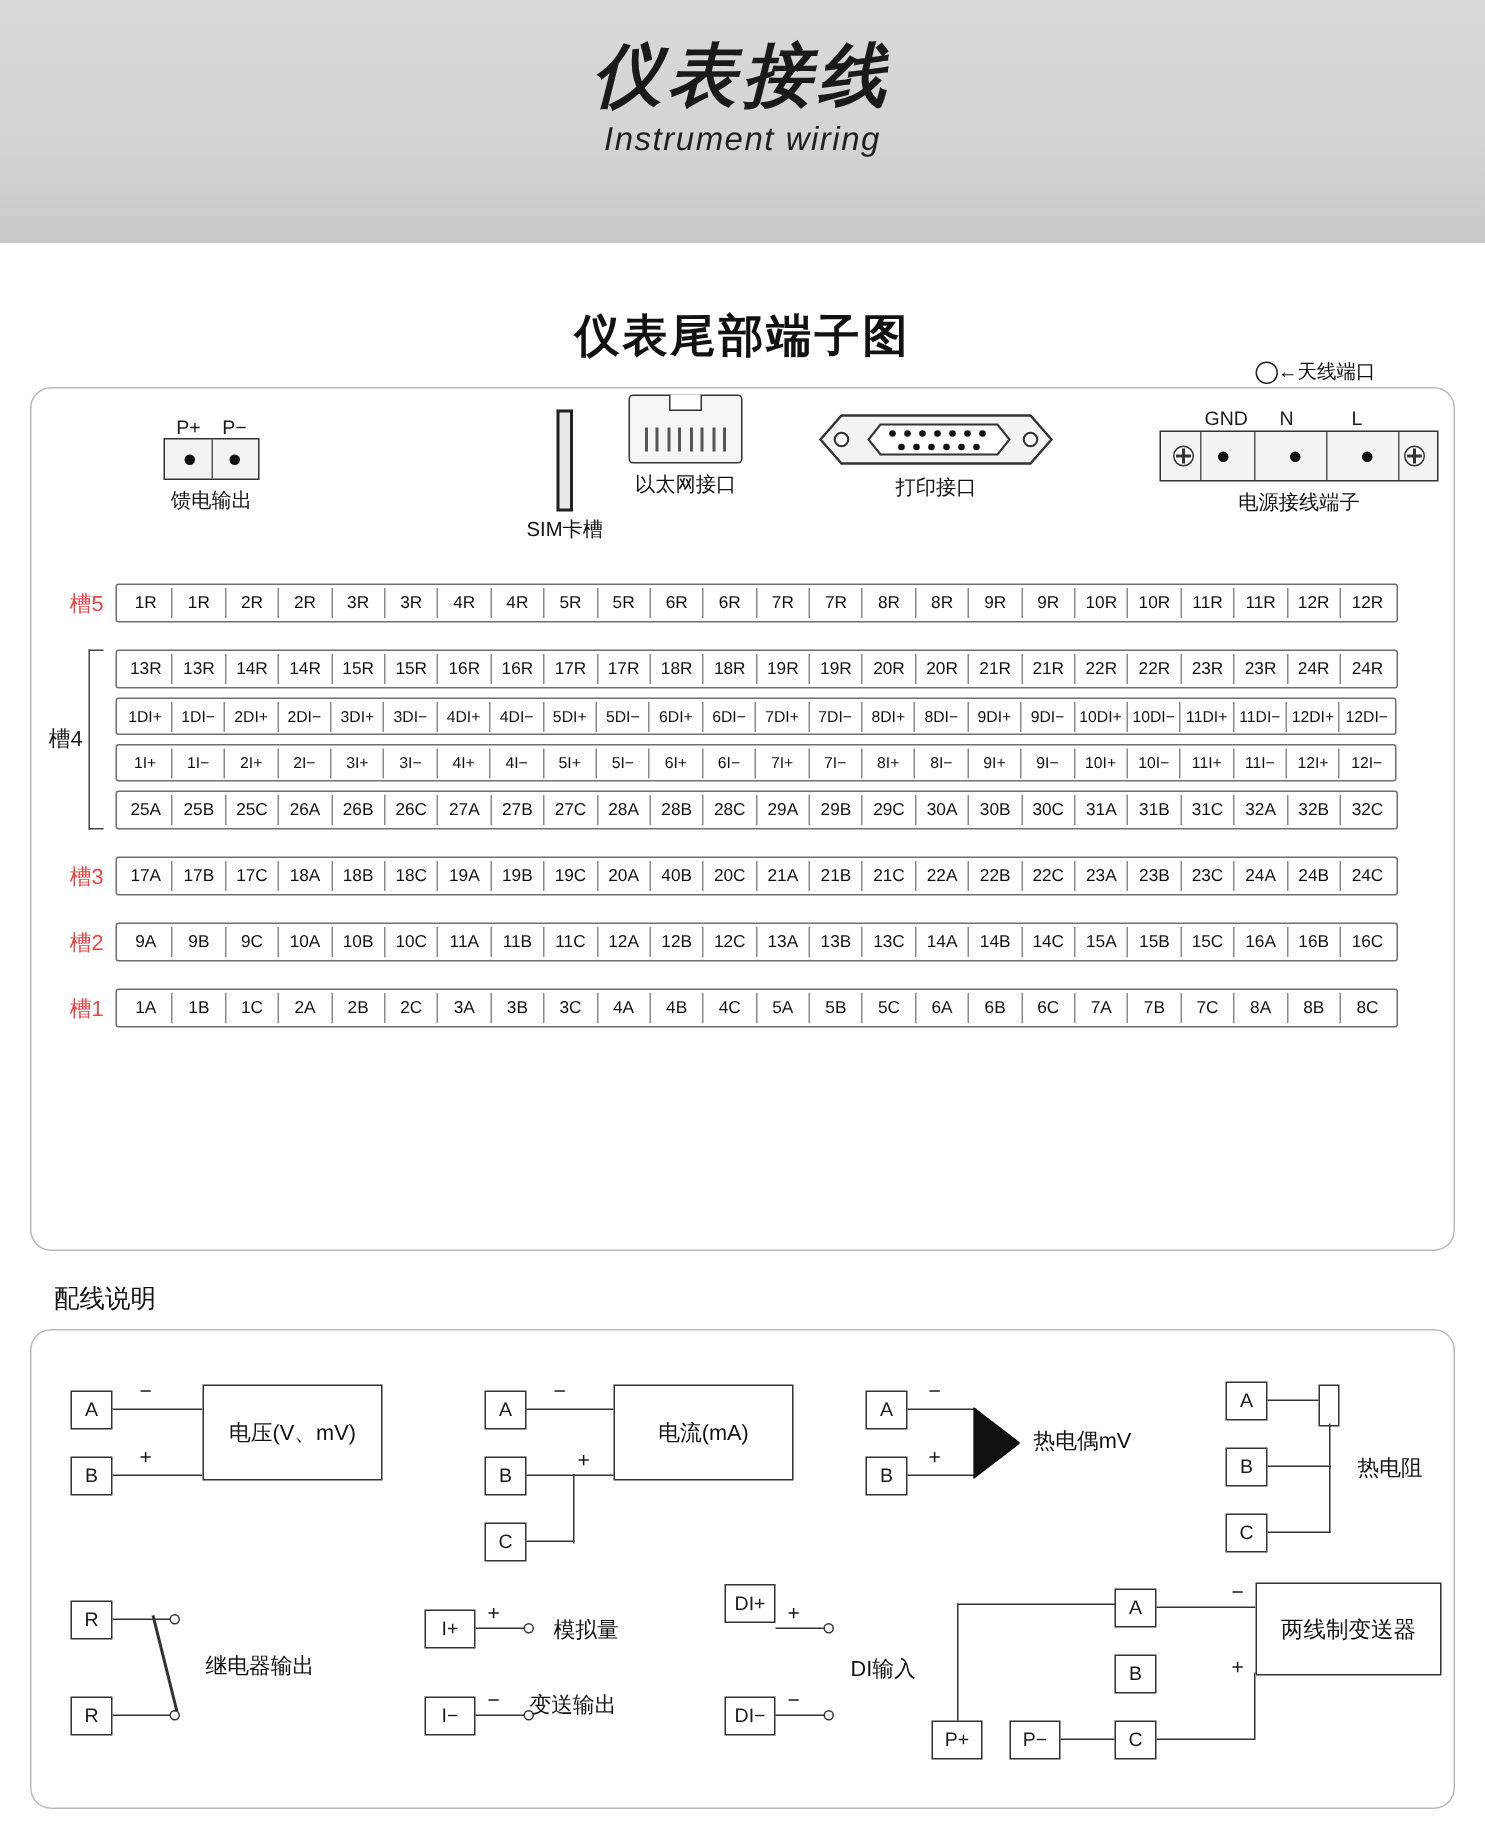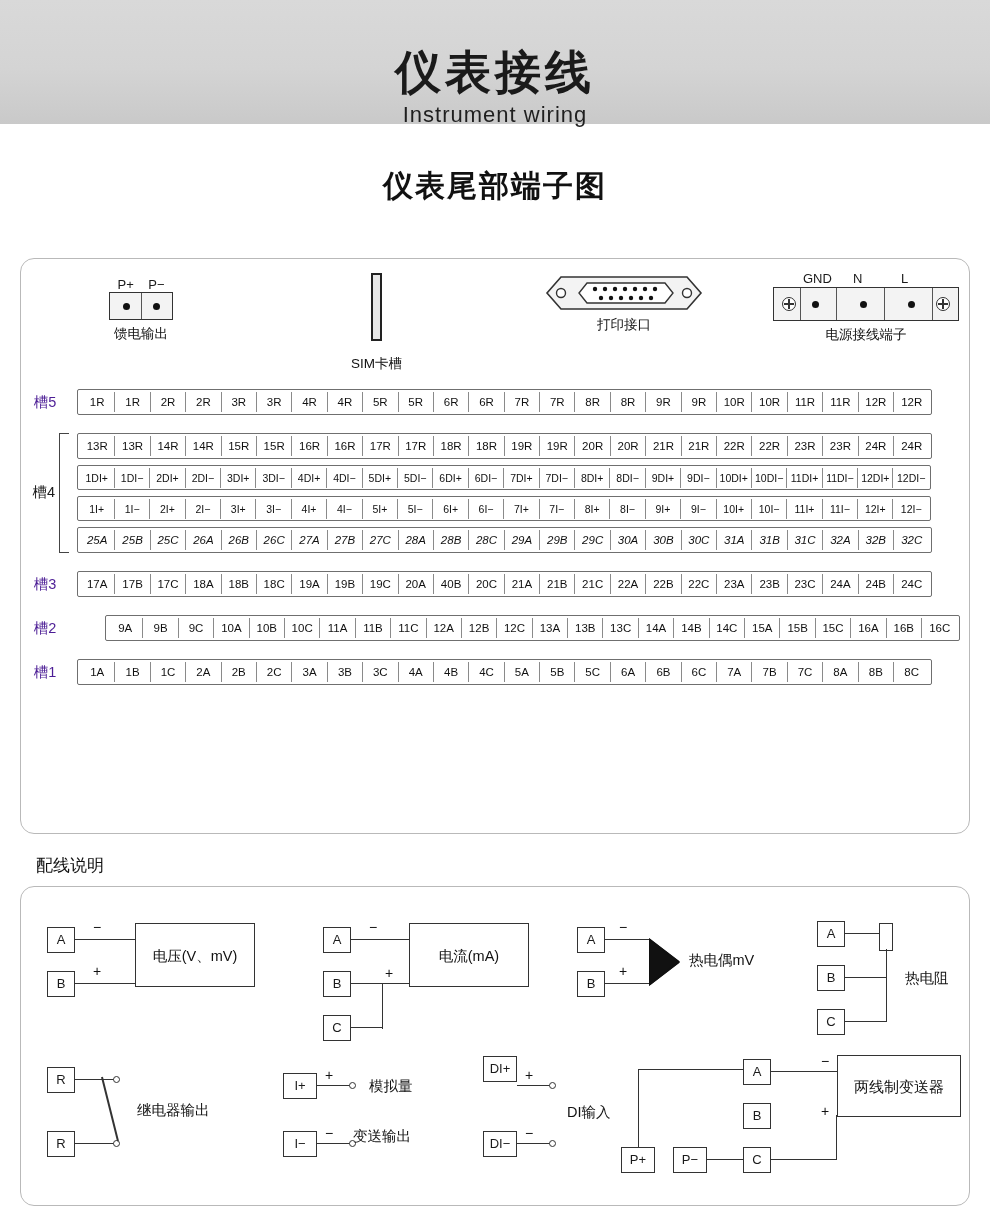--- a/index.html
+++ b/index.html
@@ -7,24 +7,25 @@
   body {
     width: 990px; height: 1228px;
     font-family: "Liberation Sans", sans-serif;
     background: #ffffff;
     color: #1a1a1a;
     position: relative;
     overflow: hidden;
   }
   
   #header {
-    width: 990px; height: 124px;
+    width: 990px; height: 162px;
     background: linear-gradient(to bottom, #d9d9d9 0%, #d4d4d4 55%, #c9c9c9 100%);
     text-align: center;
-    padding-top: 44px;
+    padding-top: 22px;
+    font-style: italic;
   }
   #header .cn {
     font-size: 46px;
     font-weight: bold;
     letter-spacing: 4px;
     color: #1a1a1a;
     line-height: 56px;
   }
   #header .en {
     font-size: 22px;
@@ -105,22 +106,22 @@
   #pwr-box { width: 186px; height: 34px; margin: 0 auto; position: relative; }
   .screw { width: 14px; height: 14px; border: 1.5px solid #333; border-radius: 50%; position: absolute; top: 50%; margin-top: -7px; background: #fff;}
   .screw:before, .screw:after { content:""; position:absolute; background:#333;}
   .screw:before { left:1px; right:1px; top:5.2px; height:1.4px;}
   .screw:after { top:1px; bottom:1px; left:5.2px; width:1.4px;}
 
   
   #slots { position: absolute; left: 0; top: 130px; width: 950px; }
   .slot-row { position: relative; display: flex; align-items: center; margin-bottom: 6px; }
   .slot-label {
-    width: 56px; text-align: center; padding-right: 8px;
-    font-size: 14.5px; color: #4c1d95; flex: none;
+    width: 56px; text-align: right; padding-right: 8px;
+    font-size: 14.5px; color: #ef4444; flex: none;
   }
   .strip {
     display: flex; flex: none;
     border: 1.3px solid #6f6f6f;
     background: #fff;
     padding: 2px;
     border-radius: 2px;
   }
   .strip.narrow { padding: 1.5px; }
   .cell {
@@ -209,23 +210,42 @@
         <span class="dot" style="left:13px;"></span>
         <span class="dot" style="left:43px;"></span>
         <span class="vline" style="left:31px;"></span>
       </div>
       <div class="caption">馈电输出</div>
     </div>
 
 
     <div class="conn" id="conn-sim">
       <div id="sim-slot"></div>
-      <div class="caption" style="margin-top:14px">SIM卡槽</div>
-    </div>
-
+      <div class="caption" style="margin-top:3px">SIM卡槽</div>
+    </div>
+
+    <div class="conn" id="conn-eth">
+      <div class="lbl" id="conn-ant">
+        <span id="ant-circle"></span><span>←天线端口</span>
+      </div>
+      <div id="eth-box">
+        <span class="tab"></span>
+        <span class="pins">
+            <i></i>
+            <i></i>
+            <i></i>
+            <i></i>
+            <i></i>
+            <i></i>
+            <i></i>
+            <i></i>
+          </span>
+      </div>
+      <div class="caption">以太网接口</div>
+    </div>
 
     <div class="conn" id="conn-print">
       <div id="db9">
         <svg width="170" height="40" viewBox="0 0 170 40">
           <path d="M22,4 L148,4 L162,20 L148,36 L22,36 L8,20 Z" fill="#f3f3f3" stroke="#333" stroke-width="1.6"></path>
           <path d="M48,10 L126,10 L134,20 L126,30 L48,30 L40,20 Z" fill="#fff" stroke="#333" stroke-width="1.4"></path>
           <circle cx="22" cy="20" r="4.5" fill="#fff" stroke="#333" stroke-width="1.4"></circle>
           <circle cx="148" cy="20" r="4.5" fill="#fff" stroke="#333" stroke-width="1.4"></circle>
           <circle cx="56" cy="16" r="2.2" fill="#111"></circle>
             <circle cx="66" cy="16" r="2.2" fill="#111"></circle>
@@ -385,21 +405,21 @@
           <div class="cell w36b">9I−</div>
           <div class="cell w36b">10I+</div>
           <div class="cell w36b">10I−</div>
           <div class="cell w36b">11I+</div>
           <div class="cell w36b">11I−</div>
           <div class="cell w36b">12I+</div>
           <div class="cell w36b">12I−</div>
         </div>
       </div>
 
-      <div class="slot-row" style="margin-bottom:18px;font-style:italic;">
+      <div class="slot-row" style="margin-bottom:18px;">
         <div class="slot-label"></div>
         <div class="strip">
           <div class="cell w36">25A</div>
           <div class="cell w36">25B</div>
           <div class="cell w36">25C</div>
           <div class="cell w36">26A</div>
           <div class="cell w36">26B</div>
           <div class="cell w36">26C</div>
           <div class="cell w36">27A</div>
           <div class="cell w36">27B</div>
@@ -446,21 +466,21 @@
         <div class="cell w36">22C</div>
         <div class="cell w36">23A</div>
         <div class="cell w36">23B</div>
         <div class="cell w36">23C</div>
         <div class="cell w36">24A</div>
         <div class="cell w36">24B</div>
         <div class="cell w36">24C</div>
       </div>
     </div>
 
-    <div class="slot-row" style="margin-bottom:18px;gap:28px;">
+    <div class="slot-row" style="margin-bottom:18px;">
       <div class="slot-label">槽2</div>
       <div class="strip">
         <div class="cell w36">9A</div>
         <div class="cell w36">9B</div>
         <div class="cell w36">9C</div>
         <div class="cell w36">10A</div>
         <div class="cell w36">10B</div>
         <div class="cell w36">10C</div>
         <div class="cell w36">11A</div>
         <div class="cell w36">11B</div>

